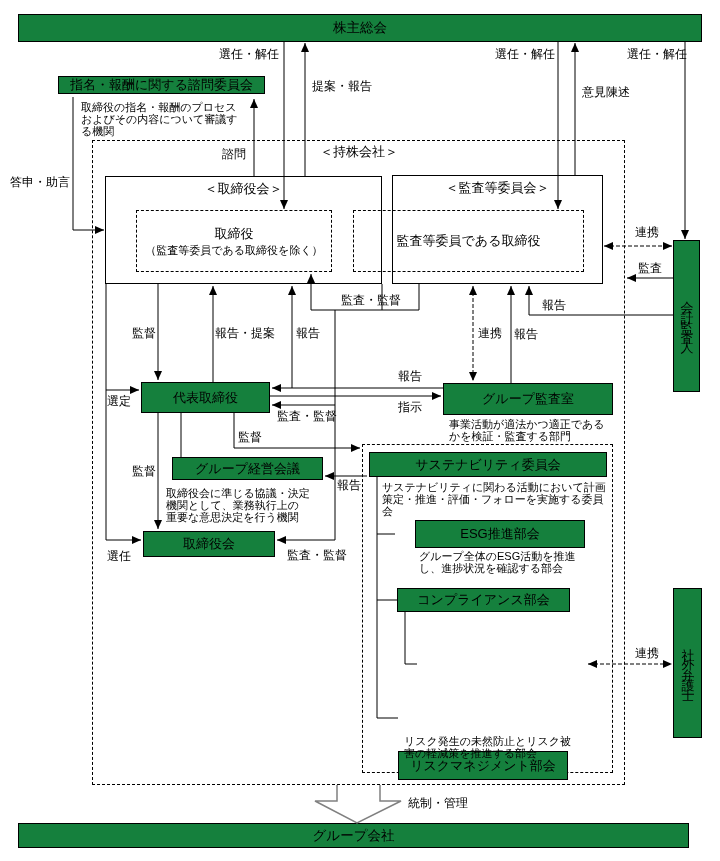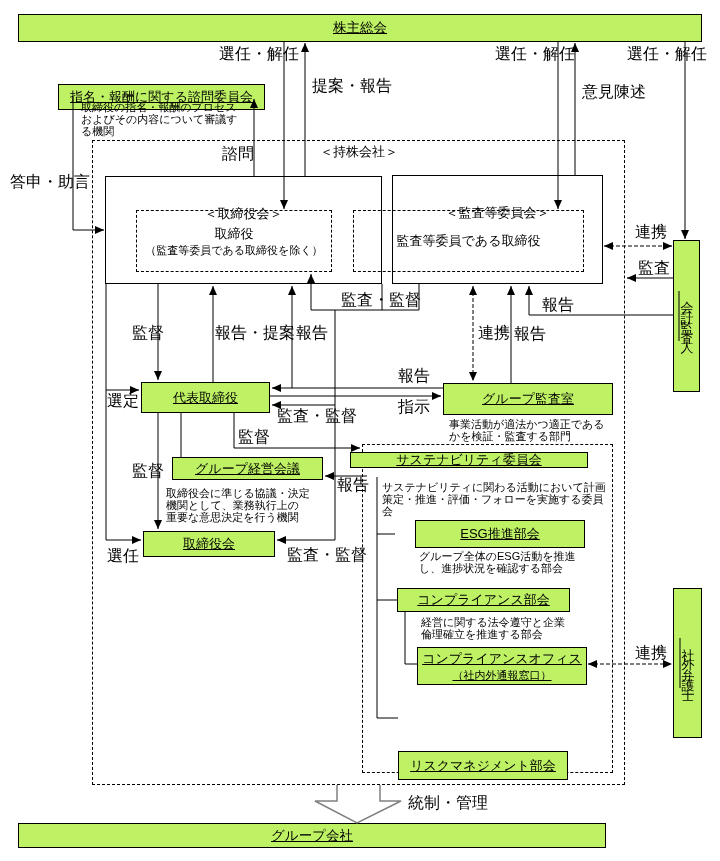--- a/index.html
+++ b/index.html
@@ -1,46 +1,46 @@
 <!DOCTYPE html>
 <html><head>
 <meta charset="utf-8">
 <style>
   html,body{margin:0;padding:0;background:#fff;}
   #stage{position:relative;width:720px;height:861px;background:#fff;
          font-family:"Liberation Sans","DejaVu Sans",sans-serif;color:#000;overflow:hidden;}
-  .box{position:absolute;border:1px solid #000;background:#bef264;box-sizing:border-box;z-index:1;
-       display:flex;align-items:center;justify-content:center;text-align:center;font-size:13px;text-decoration:underline;}
+  .box{position:absolute;border:1px solid #000;background:#15803d;box-sizing:border-box;z-index:1;
+       display:flex;align-items:center;justify-content:center;text-align:center;font-size:13px;}
   .dbox{position:absolute;border:1px dashed #000;background:transparent;box-sizing:border-box;z-index:1;
         display:flex;flex-direction:column;align-items:center;justify-content:center;text-align:center;font-size:13px;}
   .container{position:absolute;border:1px dashed #000;box-sizing:border-box;z-index:0;background:#fff;}
   .titlebox{position:absolute;border:1px solid #000;background:#fff;box-sizing:border-box;z-index:1;}
-  .titlebox .ttl{position:absolute;top:3px;left:0;width:100%;text-align:center;font-size:13px;margin-top:25px;}
+  .titlebox .ttl{position:absolute;top:3px;left:0;width:100%;text-align:center;font-size:13px;}
   .vtext{writing-mode:vertical-rl;text-orientation:upright;letter-spacing:10px;font-size:13px;}
-  .lbl{position:absolute;font-size:16px;white-space:nowrap;z-index:3;line-height:12px;}
+  .lbl{position:absolute;font-size:12px;white-space:nowrap;z-index:3;line-height:12px;}
   .note{position:absolute;font-size:11px;line-height:12px;z-index:3;text-align:left;}
   .sub{font-size:11px;}
   svg.wires{position:absolute;left:0;top:0;z-index:2;pointer-events:none;}
 </style>
 </head>
 <body>
 
 <div id="stage">
 
   <div class="container" style="left:92px;top:140px;width:533px;height:645px;"></div>
   <div class="container" style="left:362px;top:444px;width:251px;height:329px;"></div>
 
   <div class="box" style="left:18px;top:14px;width:684px;height:28px;font-size:13.5px;">
     <span>株主総会</span>
   </div>
-  <div class="box" style="left:18px;top:823px;width:588px;height:25px;font-size:13.5px;text-align:center;">
+  <div class="box" style="left:18px;top:823px;width:671px;height:25px;font-size:13.5px;text-align:center;">
     <span>グループ会社</span>
   </div>
 
-  <div class="box" style="left:58px;top:84px;width:207px;height:26px;">
+  <div class="box" style="left:58px;top:76px;width:207px;height:18px;">
     <span>指名・報酬に関する諮問委員会</span>
   </div>
   <div class="note" style="left:81px;top:101px;width:160px;">取締役の指名・報酬のプロセスおよびその内容について審議する機関</div>
 
   <div class="titlebox" style="left:105px;top:176px;width:277px;height:108px;">
     <span class="ttl">＜取締役会＞</span>
   </div>
   <div class="dbox" style="left:136px;top:210px;width:196px;height:62px;">
     <span>取締役</span>
     <span class="sub">（監査等委員である取締役を除く）</span>
@@ -67,43 +67,39 @@
 
   <div class="box" style="left:172px;top:457px;width:151px;height:23px;text-align:right;">
     <span>グループ経営会議</span>
   </div>
   <div class="note" style="left:166px;top:487px;width:144px;">取締役会に準じる協議・決定機関として、業務執行上の重要な意思決定を行う機関</div>
 
   <div class="box" style="left:143px;top:531px;width:132px;height:26px;">
     <span>取締役会</span>
   </div>
 
-  <div class="box" style="left:350px;top:452px;width:238px;height:16px;">
+  <div class="box" style="left:369px;top:452px;width:238px;height:25px;">
     <span>サステナビリティ委員会</span>
   </div>
   <div class="note" style="left:382px;top:481px;width:232px;">サステナビリティに関わる活動において計画策定・推進・評価・フォローを実施する委員会</div>
 
   <div class="box" style="left:395px;top:520px;width:170px;height:28px;margin-left:20px;">
     <span>ESG推進部会</span>
   </div>
   <div class="note" style="left:419px;top:550px;width:172px;">グループ全体のESG活動を推進し、進捗状況を確認する部会</div>
 
   <div class="box" style="left:397px;top:588px;width:173px;height:24px;">
     <span>コンプライアンス部会</span>
   </div>
-  <div class="note" style="left:421px;top:616px;width:152px;">経営に関する法令遵守と企業倫理確立を推進する部会</div>
 
-  <div class="box" style="left:417px;top:647px;width:170px;height:38px;flex-direction:column;">
-    <span>コンプライアンスオフィス</span>
-    <span class="sub">（社内外通報窓口）</span>
-  </div>
 
   <div class="box" style="left:398px;top:703px;width:170px;height:29px;margin-top:48px;">
     <span>リスクマネジメント部会</span>
   </div>
+  <div class="note" style="left:404px;top:735px;width:172px;">リスク発生の未然防止とリスク被害の軽減策を推進する部会</div>
 
   <div class="box" style="left:673px;top:588px;width:29px;height:150px;">
     <span class="vtext">社外弁護士</span>
   </div>
 
   <svg class="wires" width="720" height="861" viewBox="0 0 720 861">
     <defs>
       <marker id="mE" markerUnits="userSpaceOnUse" markerWidth="10" markerHeight="10" refX="9" refY="4" orient="auto">
         <path d="M0,0 L9,4 L0,8 Z" fill="#000"></path>
       </marker>

